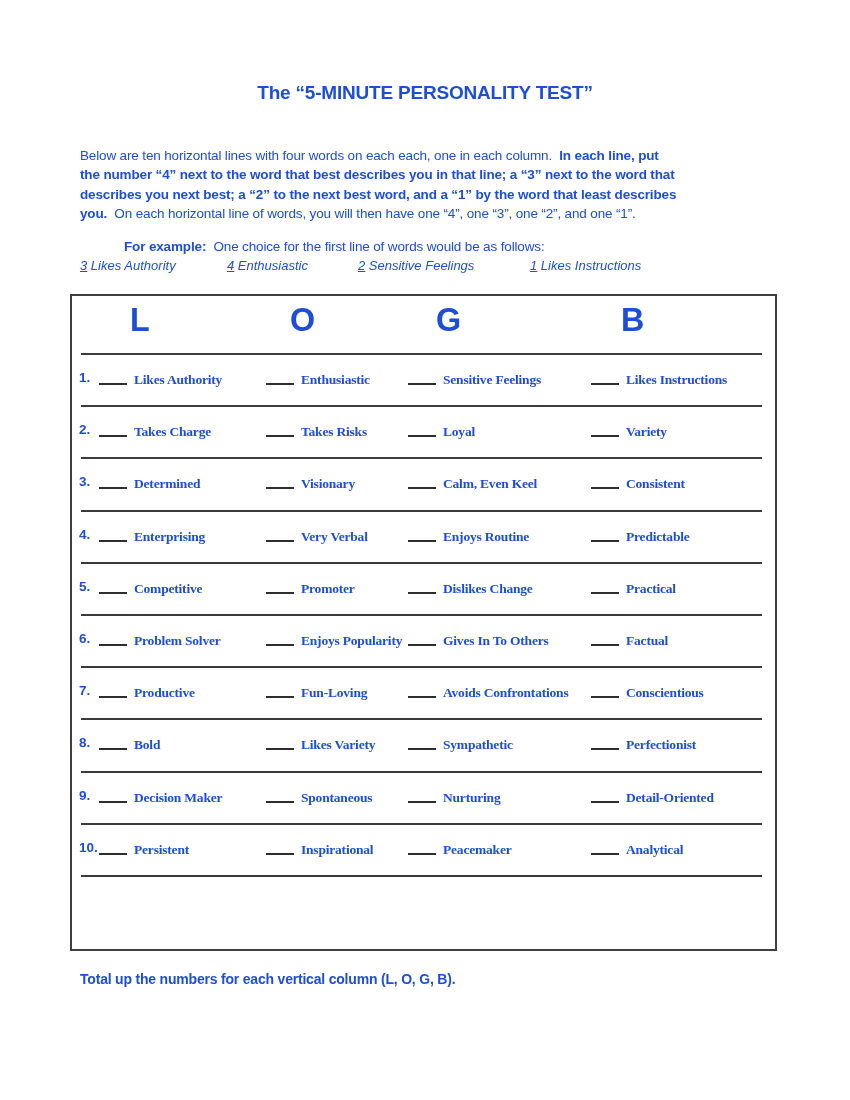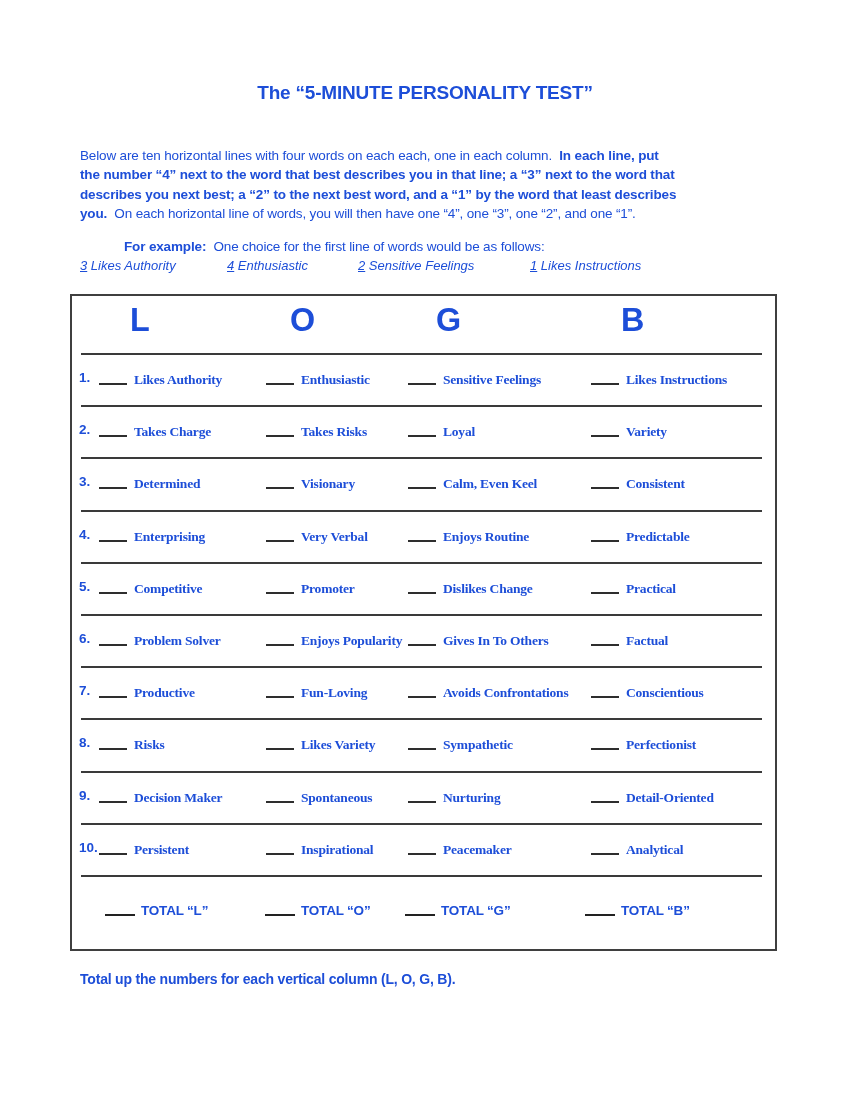--- a/index.html
+++ b/index.html
@@ -169,21 +169,21 @@
     <div class="row" style="top:370px">
       <span class="rnum">7.</span>
       <span class="cell c1"><span class="blank"></span><span class="word">Productive</span></span>
       <span class="cell c2"><span class="blank"></span><span class="word">Fun-Loving</span></span>
       <span class="cell c3"><span class="blank"></span><span class="word">Avoids Confrontations</span></span>
       <span class="cell c4"><span class="blank"></span><span class="word">Conscientious</span></span>
     </div>
 
     <div class="row" style="top:422px">
       <span class="rnum">8.</span>
-      <span class="cell c1"><span class="blank"></span><span class="word">Risks</span></span>
+      <span class="cell c1"><span class="blank"></span><span class="word">Bold</span></span>
       <span class="cell c2"><span class="blank"></span><span class="word">Likes Variety</span></span>
       <span class="cell c3"><span class="blank"></span><span class="word">Sympathetic</span></span>
       <span class="cell c4"><span class="blank"></span><span class="word">Perfectionist</span></span>
     </div>
 
     <div class="row" style="top:475px">
       <span class="rnum">9.</span>
       <span class="cell c1"><span class="blank"></span><span class="word">Decision Maker</span></span>
       <span class="cell c2"><span class="blank"></span><span class="word">Spontaneous</span></span>
       <span class="cell c3"><span class="blank"></span><span class="word">Nurturing</span></span>
@@ -191,24 +191,18 @@
     </div>
 
     <div class="row" style="top:527px">
       <span class="rnum">10.</span>
       <span class="cell c1"><span class="blank"></span><span class="word">Persistent</span></span>
       <span class="cell c2"><span class="blank"></span><span class="word">Inspirational</span></span>
       <span class="cell c3"><span class="blank"></span><span class="word">Peacemaker</span></span>
       <span class="cell c4"><span class="blank"></span><span class="word">Analytical</span></span>
     </div>
 
-    <div class="totals-row">
-      <span class="tcell t1"><span class="tblank"></span><span class="tlabel">TOTAL “L”</span></span>
-      <span class="tcell t2"><span class="tblank"></span><span class="tlabel">TOTAL “O”</span></span>
-      <span class="tcell t3"><span class="tblank"></span><span class="tlabel">TOTAL “G”</span></span>
-      <span class="tcell t4"><span class="tblank"></span><span class="tlabel">TOTAL “B”</span></span>
-    </div>
 
   </section>
 
   <p class="footer">Total up the numbers for each vertical column (L, O, G, B).</p>
 
 </main>
 
 </body></html>

